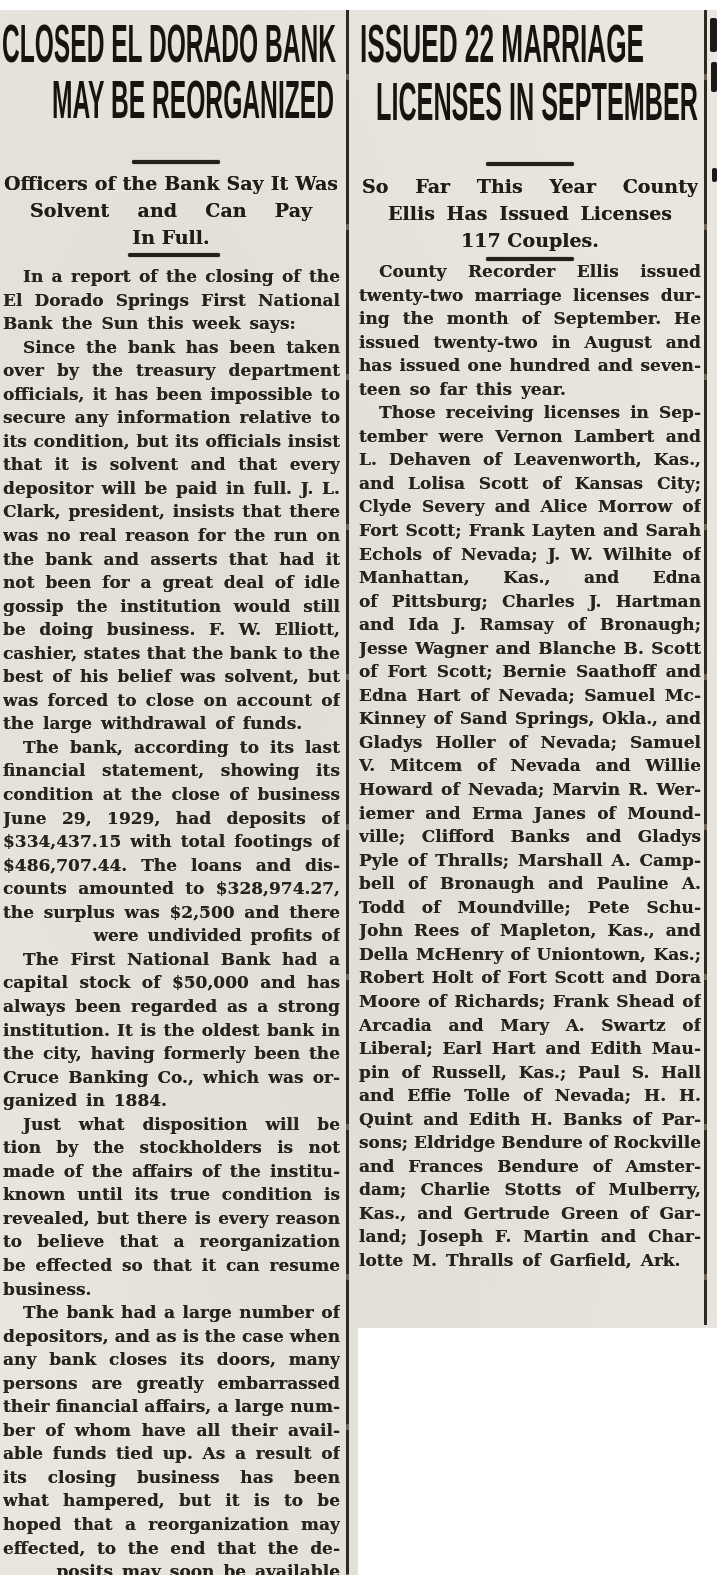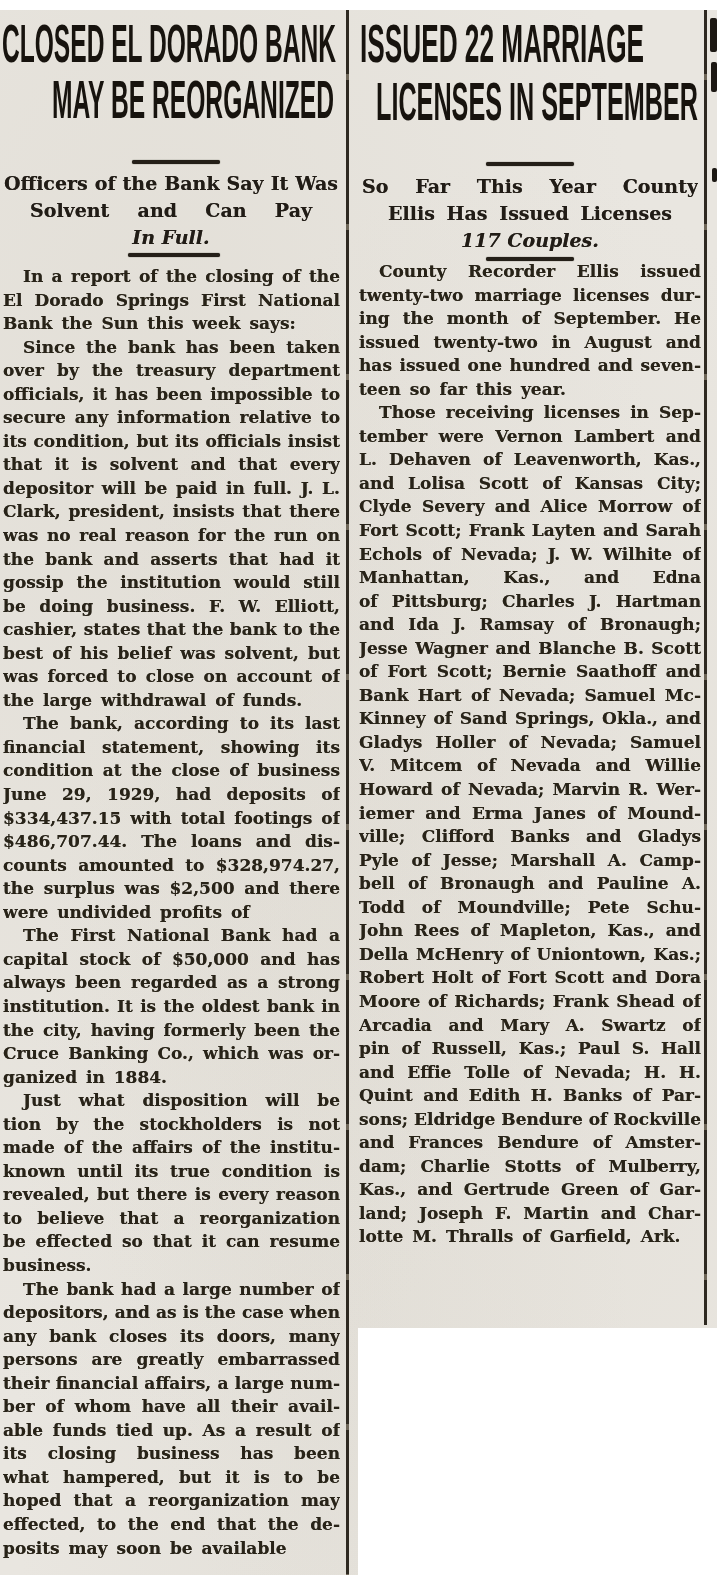--- a/index.html
+++ b/index.html
@@ -30,39 +30,39 @@
     font-family:"DejaVu Serif", serif;
     font-weight:700;
     font-size:19px;
     height:27px;line-height:27px;
     text-align:justify;text-align-last:justify;
     overflow:hidden;
     color:#211c16;
     text-shadow:0 0 .6px rgba(33,28,22,.75);
   }
   .subline.inset{padding:0 26px;}
-  .subline.center{text-align:left;text-align-last:center;font-style:italic;}
+  .subline.center{text-align:left;text-align-last:center;}
   
   .rule{
     position:absolute;height:4px;border-radius:2px;
     background:#241f18;
     box-shadow:0 0 1px #241f18;
   }
   
   .body{position:absolute;}
   .line{
     height:23.55px;line-height:23.55px;
     font-size:17px;font-weight:700;
     text-align:justify;text-align-last:justify;
     overflow:hidden;
     color:#282318;
     text-shadow:0 0 .5px rgba(40,35,24,.65);
   }
   .line.first{padding-left:20px;}
-  .line.lastline{text-align:left;text-align-last:left;word-spacing:3px;}
+  .line.lastline{text-align:right;text-align-last:left;word-spacing:3px;}
   
   .vrule{
     position:absolute;width:3px;
     background:repeating-linear-gradient(180deg,
       #2e2921 0px, #2e2921 64px,
       #6d6557 64px, #6d6557 70px,
       #2e2921 70px, #2e2921 150px);
   }
   
   .white-area{position:absolute;background:#ffffff;}
@@ -98,20 +98,21 @@
       <div class="line first">Since the bank has been taken</div>
       <div class="line">over by the treasury department</div>
       <div class="line">officials, it has been impossible to</div>
       <div class="line">secure any information relative to</div>
       <div class="line">its condition, but its officials insist</div>
       <div class="line">that it is solvent and that every</div>
       <div class="line">depositor will be paid in full. J. L.</div>
       <div class="line">Clark, president, insists that there</div>
       <div class="line">was no real reason for the run on</div>
       <div class="line">the bank and asserts that had it</div>
+      <div class="line">not been for a great deal of idle</div>
       <div class="line">gossip the institution would still</div>
       <div class="line">be doing business. F. W. Elliott,</div>
       <div class="line">cashier, states that the bank to the</div>
       <div class="line">best of his belief was solvent, but</div>
       <div class="line">was forced to close on account of</div>
       <div class="line lastline">the large withdrawal of funds.</div>
       <div class="line first">The bank, according to its last</div>
       <div class="line">financial statement, showing its</div>
       <div class="line">condition at the close of business</div>
       <div class="line">June 29, 1929, had deposits of</div>
@@ -180,35 +181,36 @@
       <div class="line">L. Dehaven of Leavenworth, Kas.,</div>
       <div class="line">and Lolisa Scott of Kansas City;</div>
       <div class="line">Clyde Severy and Alice Morrow of</div>
       <div class="line">Fort Scott; Frank Layten and Sarah</div>
       <div class="line">Echols of Nevada; J. W. Wilhite of</div>
       <div class="line">Manhattan, Kas., and Edna Edwards</div>
       <div class="line">of Pittsburg; Charles J. Hartman</div>
       <div class="line">and Ida J. Ramsay of Bronaugh;</div>
       <div class="line">Jesse Wagner and Blanche B. Scott</div>
       <div class="line">of Fort Scott; Bernie Saathoff and</div>
-      <div class="line">Bank Hart of Nevada; Samuel Mc-</div>
+      <div class="line">Edna Hart of Nevada; Samuel Mc-</div>
       <div class="line">Kinney of Sand Springs, Okla., and</div>
       <div class="line">Gladys Holler of Nevada; Samuel</div>
       <div class="line">V. Mitcem of Nevada and Willie</div>
       <div class="line">Howard of Nevada; Marvin R. Wer-</div>
       <div class="line">iemer and Erma Janes of Mound-</div>
       <div class="line">ville; Clifford Banks and Gladys</div>
-      <div class="line">Pyle of Jesse; Marshall A. Camp-</div>
+      <div class="line">Pyle of Thralls; Marshall A. Camp-</div>
       <div class="line">bell of Bronaugh and Pauline A.</div>
       <div class="line">Todd of Moundville; Pete Schu-</div>
       <div class="line">John Rees of Mapleton, Kas., and</div>
       <div class="line">Della McHenry of Uniontown, Kas.;</div>
       <div class="line">Robert Holt of Fort Scott and Dora</div>
       <div class="line">Moore of Richards; Frank Shead of</div>
       <div class="line">Arcadia and Mary A. Swartz of</div>
+      <div class="line">Liberal; Earl Hart and Edith Mau-</div>
       <div class="line">pin of Russell, Kas.; Paul S. Hall</div>
       <div class="line">and Effie Tolle of Nevada; H. H.</div>
       <div class="line">Quint and Edith H. Banks of Par-</div>
       <div class="line">sons; Eldridge Bendure of Rockville</div>
       <div class="line">and Frances Bendure of Amster-</div>
       <div class="line">dam; Charlie Stotts of Mulberry,</div>
       <div class="line">Kas., and Gertrude Green of Gar-</div>
       <div class="line">land; Joseph F. Martin and Char-</div>
       <div class="line lastline">lotte M. Thralls of Garfield, Ark.</div>
     </div>

